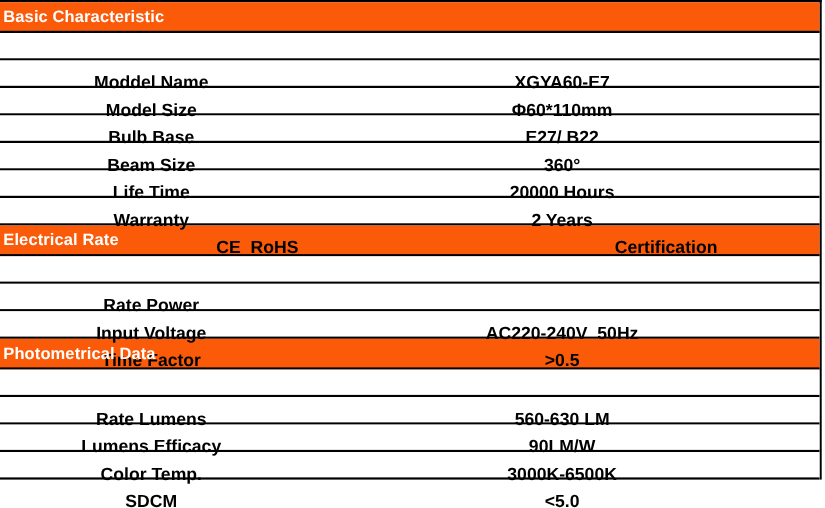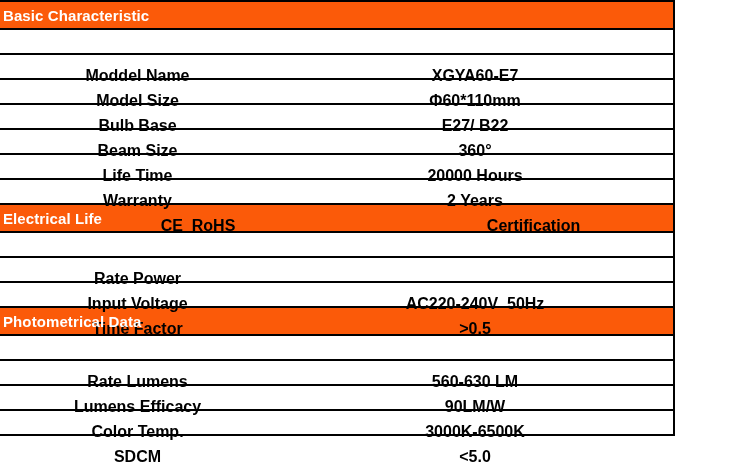--- a/index.html
+++ b/index.html
@@ -9,21 +9,21 @@
     --cell-text: #000000;
   }
   *{ margin:0; padding:0; box-sizing:border-box; }
   html,body{ background:#ffffff; }
   body{
     width:750px; height:462px;
     font-family:"Liberation Sans", sans-serif;
     overflow:hidden;
   }
   .spec-table{
-    width:675px;
+    width:747px;
     border-top:2px solid var(--border);
     border-right:2px solid var(--border);
   }
   .section-header{
     height:28px;
     background:var(--orange);
     border-bottom:2px solid var(--border);
     display:flex;
     align-items:center;
     padding-left:3px;
@@ -89,21 +89,21 @@
     </div>
     <div class="row">
       <div class="cell label">Warranty</div>
       <div class="cell value">2 Years</div>
     </div>
     <div class="row">
       <div class="cell value">CE  RoHS</div>
       <div class="cell label">Certification</div>
     </div>
     <div class="section-header">
-      <span>Electrical Life</span>
+      <span>Electrical Rate</span>
     </div>
     <div class="row">
       <div class="cell label">Rate Power</div>
     </div>
     <div class="row">
       <div class="cell label">Input Voltage</div>
       <div class="cell value">AC220-240V  50Hz</div>
     </div>
     <div class="row">
       <div class="cell label">Time Factor</div>

